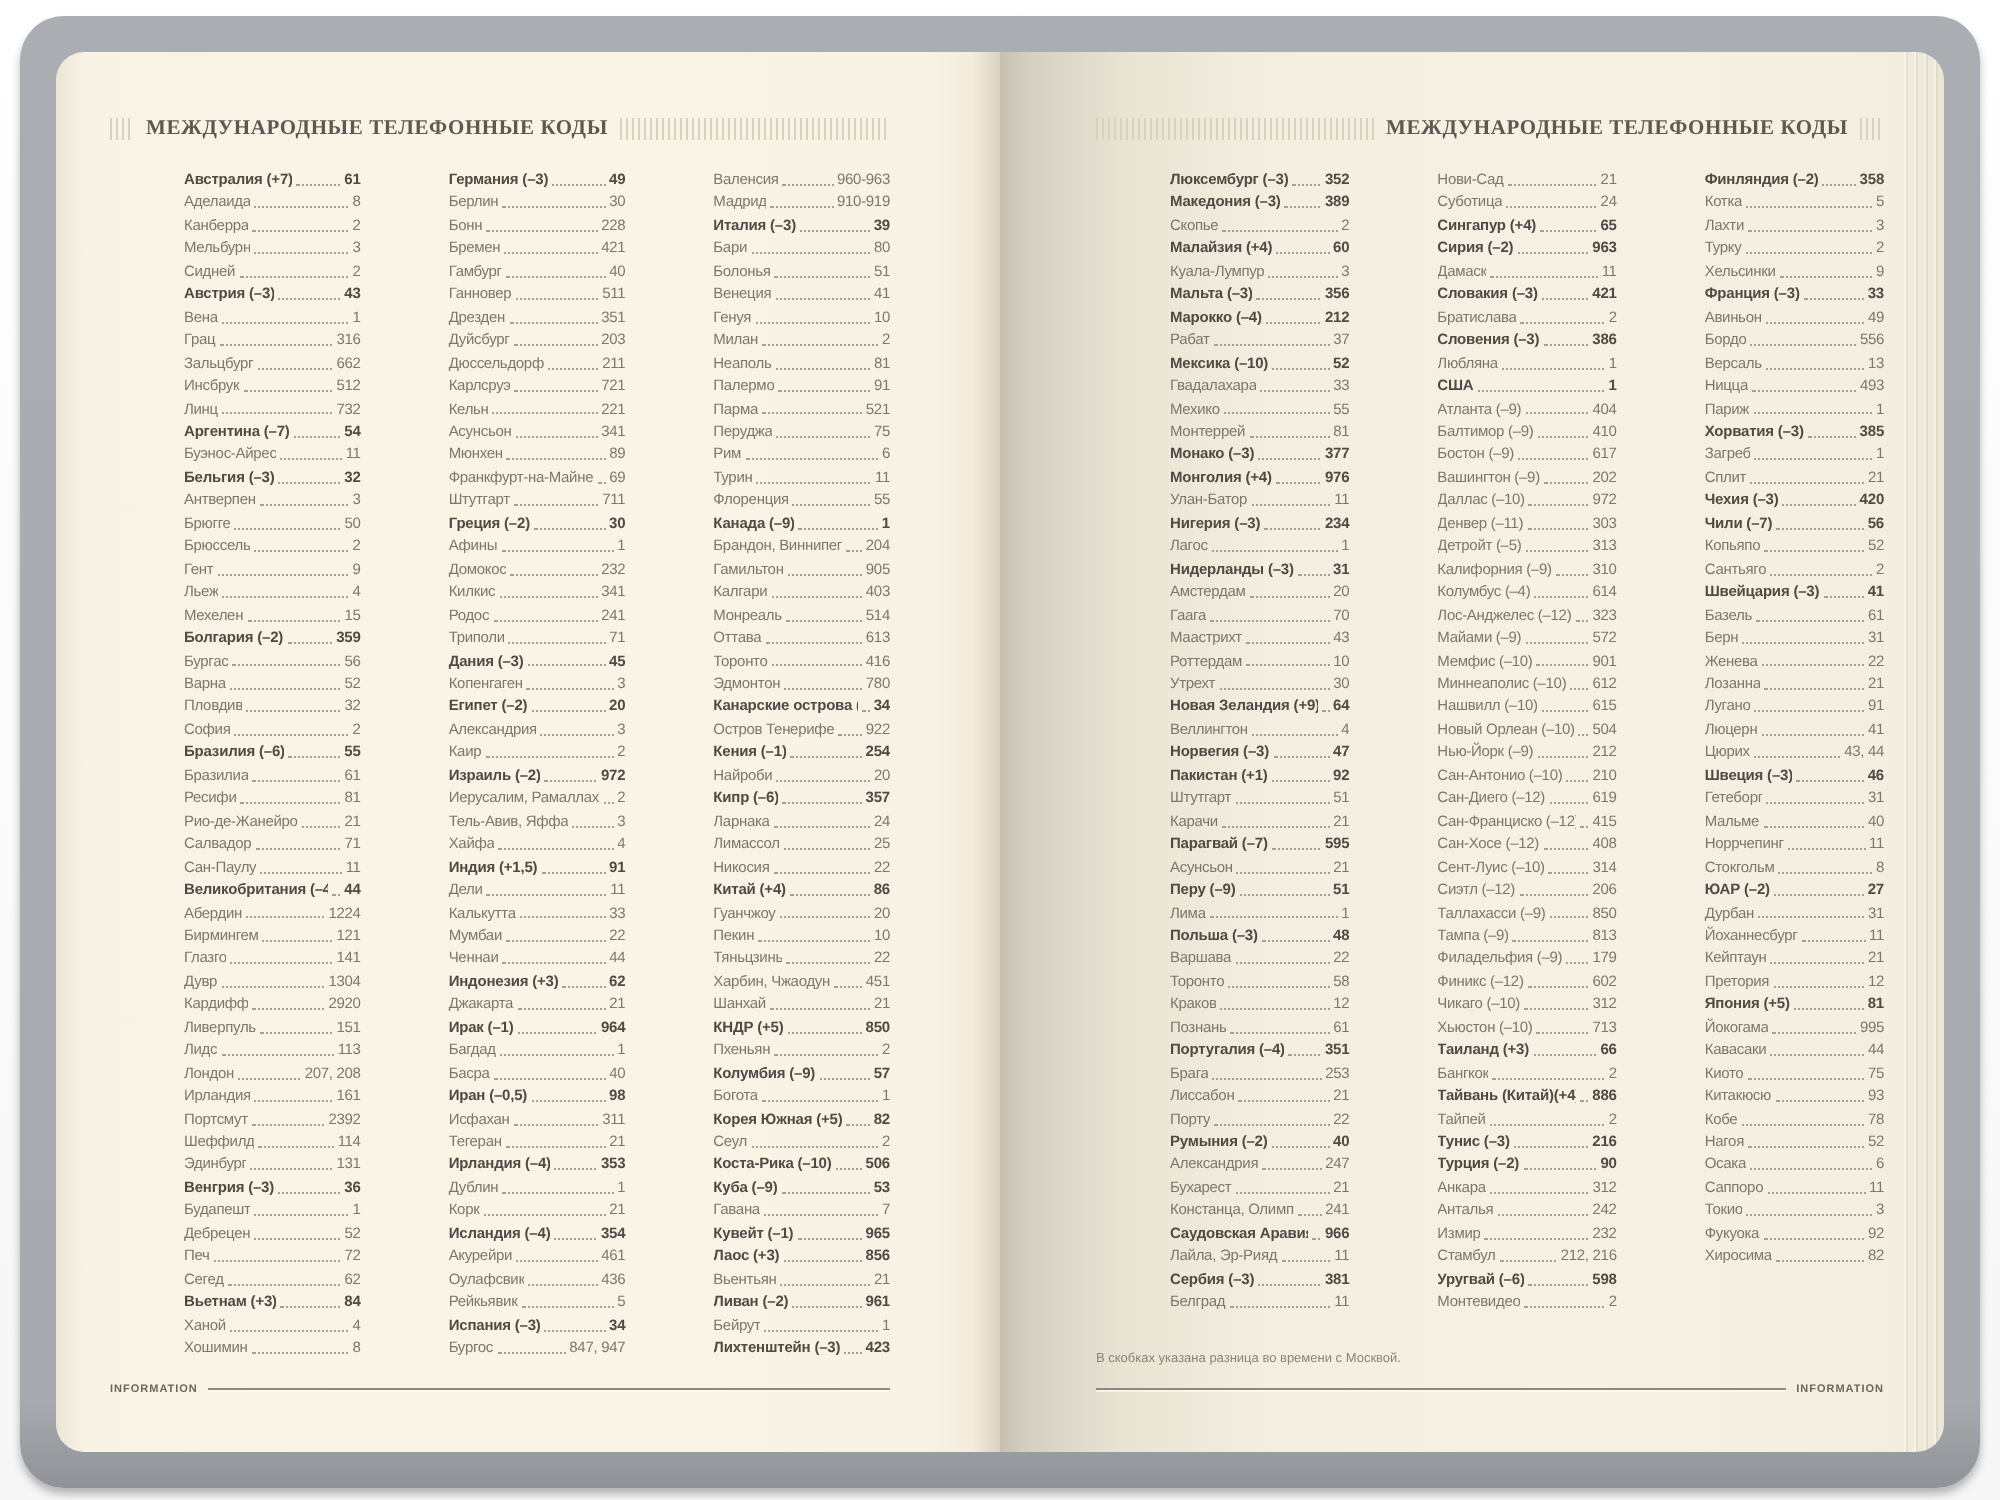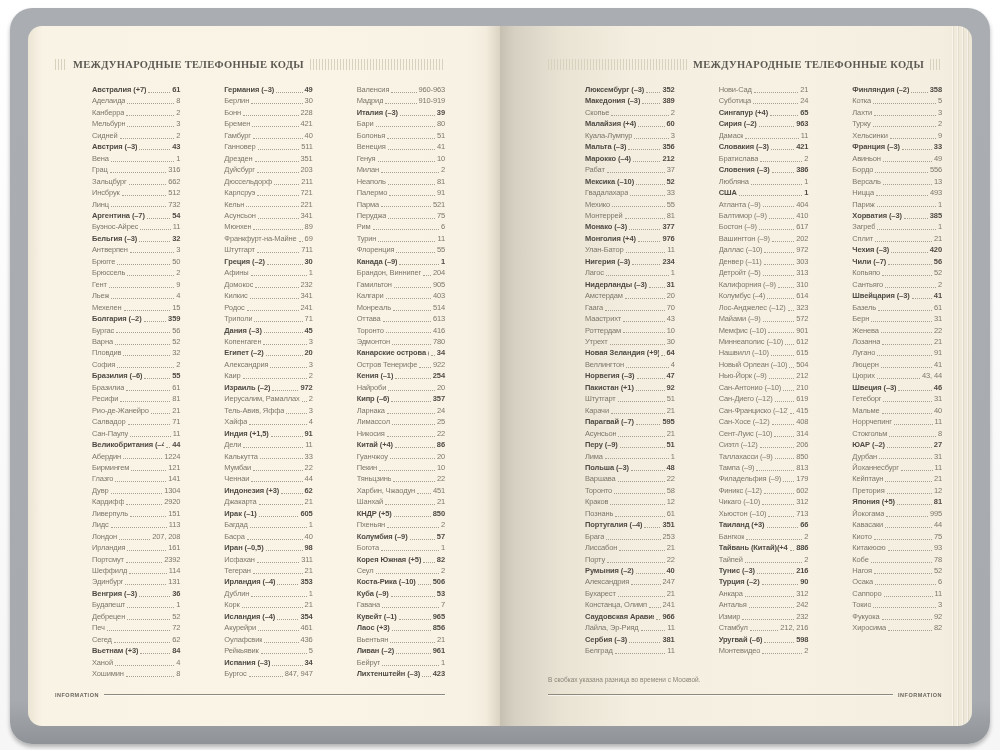--- a/index.html
+++ b/index.html
@@ -507,21 +507,21 @@
                 <span class="val">62</span>
               </div>
               <div class="row">
                 <span class="lab">Джакарта</span>
                 <span class="dots"></span>
                 <span class="val">21</span>
               </div>
               <div class="row bold">
                 <span class="lab">Ирак (–1)</span>
                 <span class="dots"></span>
-                <span class="val">605</span>
+                <span class="val">964</span>
               </div>
               <div class="row">
                 <span class="lab">Багдад</span>
                 <span class="dots"></span>
                 <span class="val">1</span>
               </div>
               <div class="row">
                 <span class="lab">Басра</span>
                 <span class="dots"></span>
                 <span class="val">40</span>

